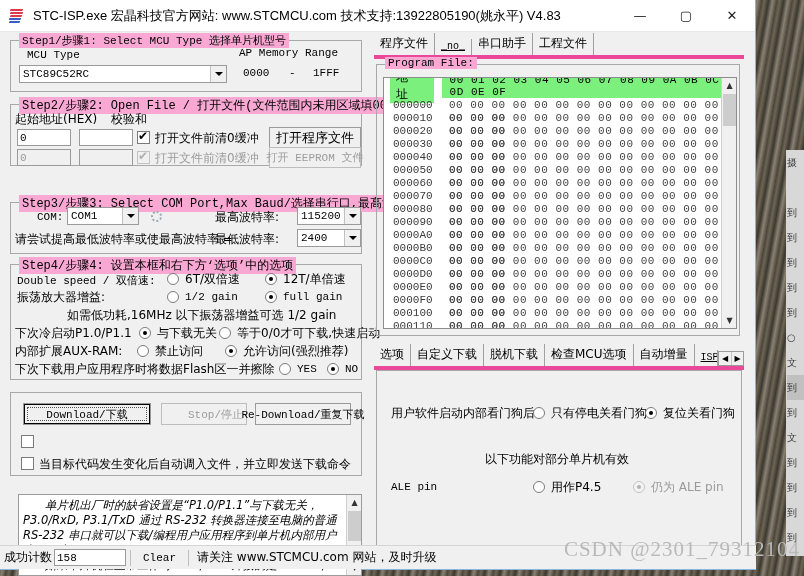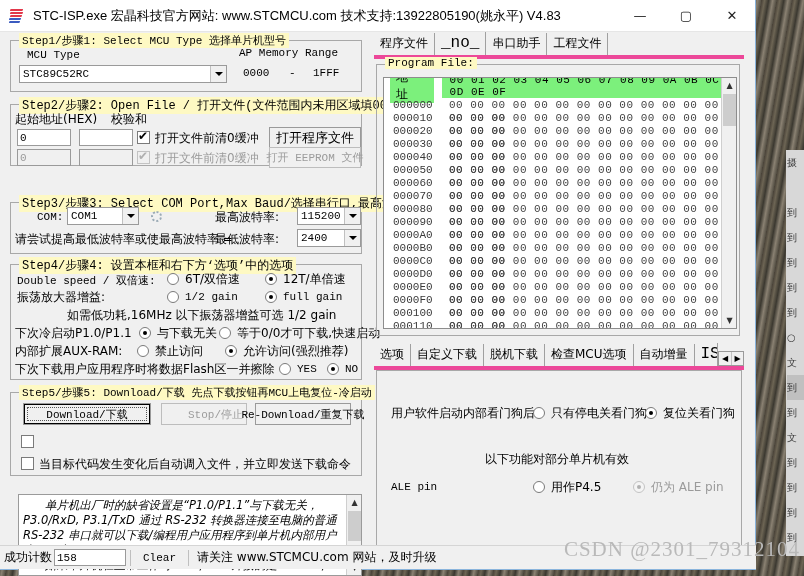--- a/index.html
+++ b/index.html
@@ -91,21 +91,21 @@
   .right-pane { flex: 1 1 auto; position: relative; }
 
   
   .grp {
     position: absolute;
     border: 1px solid #a8a8a8;
     background: transparent;
   }
   .grp > .lg {
     position: absolute; top: -8px; left: 8px;
-    background: #fef9c3; padding: 0 3px;
+    background: #f9a8d4; padding: 0 3px;
     font-family: "Liberation Mono", monospace;
     font-size: 11px; color: #000; white-space: nowrap;
   }
   .cn { font-family: "DejaVu Sans", sans-serif; }
 
   .lbl {
     position: absolute;
     font-family: "Liberation Mono", monospace;
     font-size: 11px; color: #000; white-space: nowrap;
   }
@@ -224,21 +224,21 @@
     border-bottom: 4px solid #ec4899;
   }
   .tab {
     font-family: "DejaVu Sans", sans-serif;
     font-size: 12px; color: #000;
     padding: 2px 6px 3px 6px;
     border-right: 1px solid #a0a0a0;
     white-space: nowrap;
     background: #f0f0f0;
   }
-  .tab.mono { font-family: "Liberation Mono", monospace; font-size: 16px; }
+  .tab.mono { font-family: "Liberation Mono", monospace; font-size: 10px; text-decoration: underline; }
   .tab.sel { font-weight: normal; }
   .spin {
     display: flex; align-items: stretch;
     border: 1px solid #9a9a9a; background: #f0f0f0;
     height: 15px; align-self: center;
   }
   .spin div {
     width: 12px; display: flex; align-items: center; justify-content: center;
     font-size: 8px; font-family: "DejaVu Sans", sans-serif;
   }
@@ -422,21 +422,20 @@
           <div class="lblcn" style="left:232px; top:78px;">允许访问(强烈推荐)</div>
 
           <div class="lblcn" style="left:4px; top:96px;">下次下载用户应用程序时将数据Flash区一并擦除</div>
           <div class="radio" style="left:268px; top:98px;"></div>
           <div class="lbl" style="left:286px; top:98px;">YES</div>
           <div class="radio on" style="left:316px; top:98px;"></div>
           <div class="lbl" style="left:334px; top:98px;">NO</div>
         </div>
 
         <div class="grp" style="left:10px; top:360px; width:352px; height:84px;">
-          <div class="lg cn" style="font-size:11px;">Step5/步骤5: Download/下载   先点下载按钮再MCU上电复位-冷启动</div>
 
           <div class="btn focus" style="left:12px; top:10px; width:128px; height:22px;">
             <div class="inner">Download/下载</div>
           </div>
           <div class="btn dis" style="left:150px; top:10px; width:86px; height:22px;padding-left:23px;">Stop/停止</div>
           <div class="btn" style="left:244px; top:10px; width:96px; height:22px;">Re-Download/重复下载</div>
 
           <div class="chk" style="left:10px; top:42px;"></div>
 
           <div class="chk" style="left:10px; top:64px;"></div>

